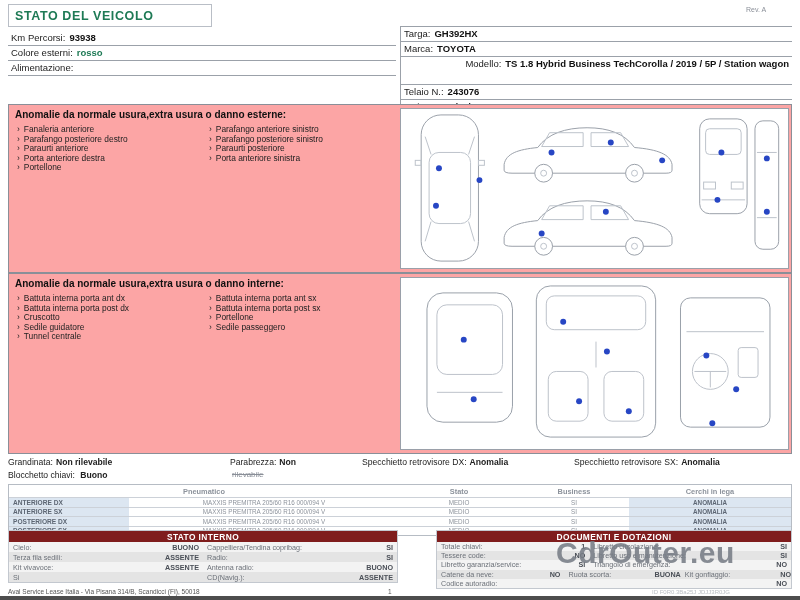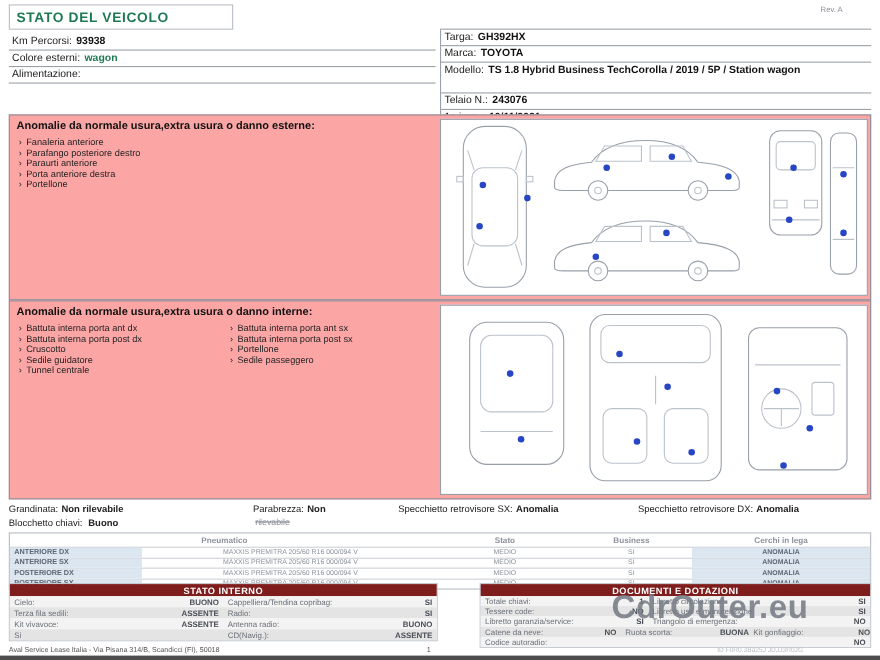--- a/index.html
+++ b/index.html
@@ -85,53 +85,59 @@
   <div class="title-box">
     <span>STATO DEL VEICOLO</span>
   </div>
   <div class="rev">Rev. A</div>
 
   <div class="info-left">
     <div class="info-row">
       <span class="lbl">Km Percorsi:</span><span class="val">93938</span>
     </div>
     <div class="info-row">
-      <span class="lbl">Colore esterni:</span><span class="val val-green">wagon</span>
+      <span class="lbl">Colore esterni:</span><span class="val val-green">rosso</span>
     </div>
     <div class="info-row">
       <span class="lbl">Alimentazione:</span><span class="val"></span>
     </div>
   </div>
 
   <div class="info-right">
     <div class="info-row">
       <span class="lbl">Targa:</span><span class="val">GH392HX</span>
     </div>
     <div class="info-row">
       <span class="lbl">Marca:</span><span class="val">TOYOTA</span>
     </div>
-    <div class="info-row" style="min-height:26px;">
+    <div class="info-row" style="min-height:26px;text-align:right;">
       <span class="lbl">Modello:</span><span class="val">TS 1.8 Hybrid Business TechCorolla / 2019 / 5P / Station wagon</span>
     </div>
     <div class="info-row">
       <span class="lbl">Telaio N.:</span><span class="val">243076</span>
     </div>
     <div class="info-row">
       <span class="lbl">1a imm.:</span><span class="val">10/11/2021</span>
     </div>
   </div>
 
   <div class="section sec-ext">
     <div class="sec-title">Anomalie da normale usura,extra usura o danno esterne:</div>
     <ul class="dmg-list col1">
       <li>Fanaleria anteriore</li>
       <li>Parafango posteriore destro</li>
       <li>Paraurti anteriore</li>
       <li>Porta anteriore destra</li>
       <li>Portellone</li>
+    </ul>
+    <ul class="dmg-list col2">
+      <li>Parafango anteriore sinistro</li>
+      <li>Parafango posteriore sinistro</li>
+      <li>Paraurti posteriore</li>
+      <li>Porta anteriore sinistra</li>
     </ul>
     <div class="diagram-box">
       <svg viewBox="0 0 387 161">
 
         <g transform="translate(18,6)">
           <rect class="dfill" x="0" y="0" width="58" height="148" rx="20"></rect>
           <rect class="dinner" x="8" y="38" width="42" height="72" rx="10"></rect>
           <path class="dinner" d="M10,40 L4,22 M48,40 L54,22 M10,108 L4,128 M48,108 L54,128"></path>
           <rect class="dinner" x="-6" y="46" width="6" height="5"></rect>
           <rect class="dinner" x="58" y="46" width="6" height="5"></rect>
@@ -244,25 +250,25 @@
   </div>
 
   <div class="cond">
     <div class="cond-line1">
       <div class="cond-seg cw1">
         <span class="lbl">Grandinata:</span><span class="cval">Non rilevabile</span>
       </div>
       <div class="cond-seg cw2">
         <span class="lbl">Parabrezza:</span><span class="cval">Non</span>
       </div>
+      <div class="cond-seg cw3">
+        <span class="lbl">Specchietto retrovisore DX:</span><span class="cval">Anomalia</span>
+      </div>
       <div class="cond-seg cw4">
         <span class="lbl">Specchietto retrovisore SX:</span><span class="cval">Anomalia</span>
-      </div>
-      <div class="cond-seg cw3">
-        <span class="lbl">Specchietto retrovisore DX:</span><span class="cval">Anomalia</span>
       </div>
     </div>
     <div class="cond-line2">
       <span class="lbl">Blocchetto chiavi:</span>
       <span class="cval">Buono</span>
       <span class="strike">rilevabile</span>
     </div>
   </div>
 
   <div class="tyres">

